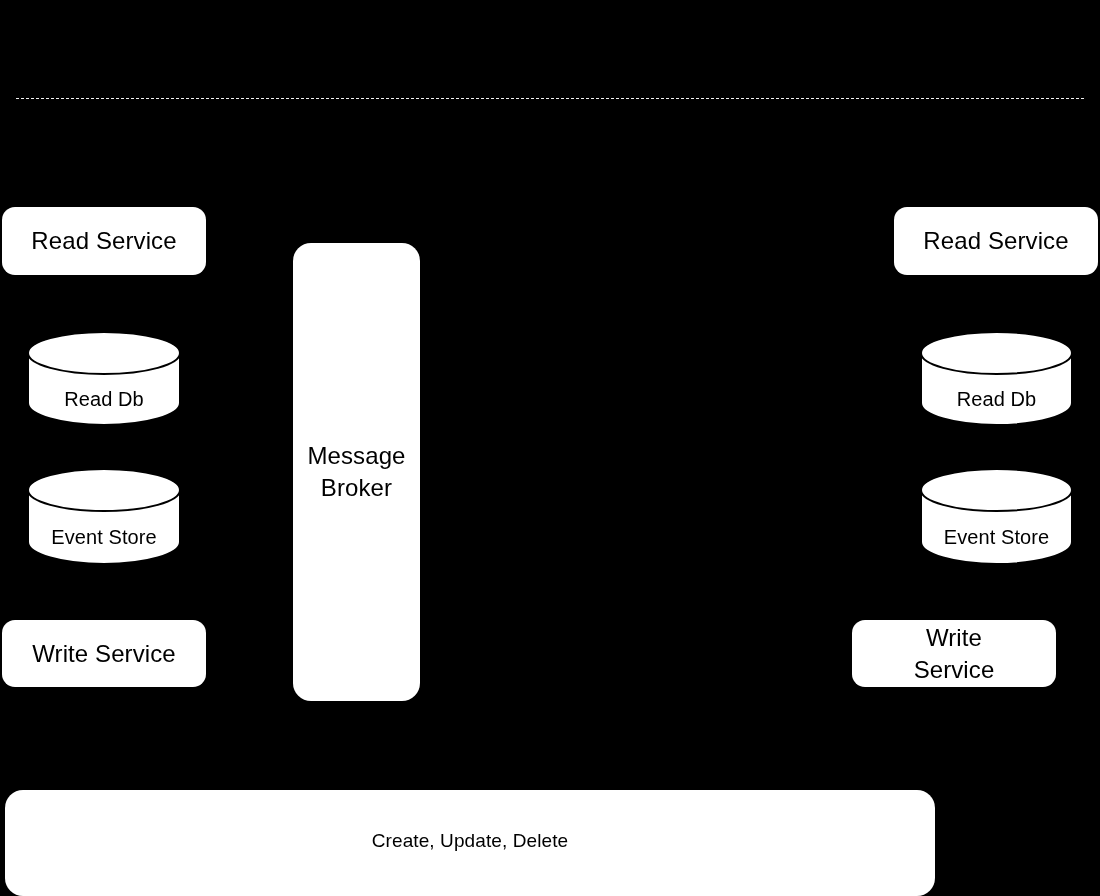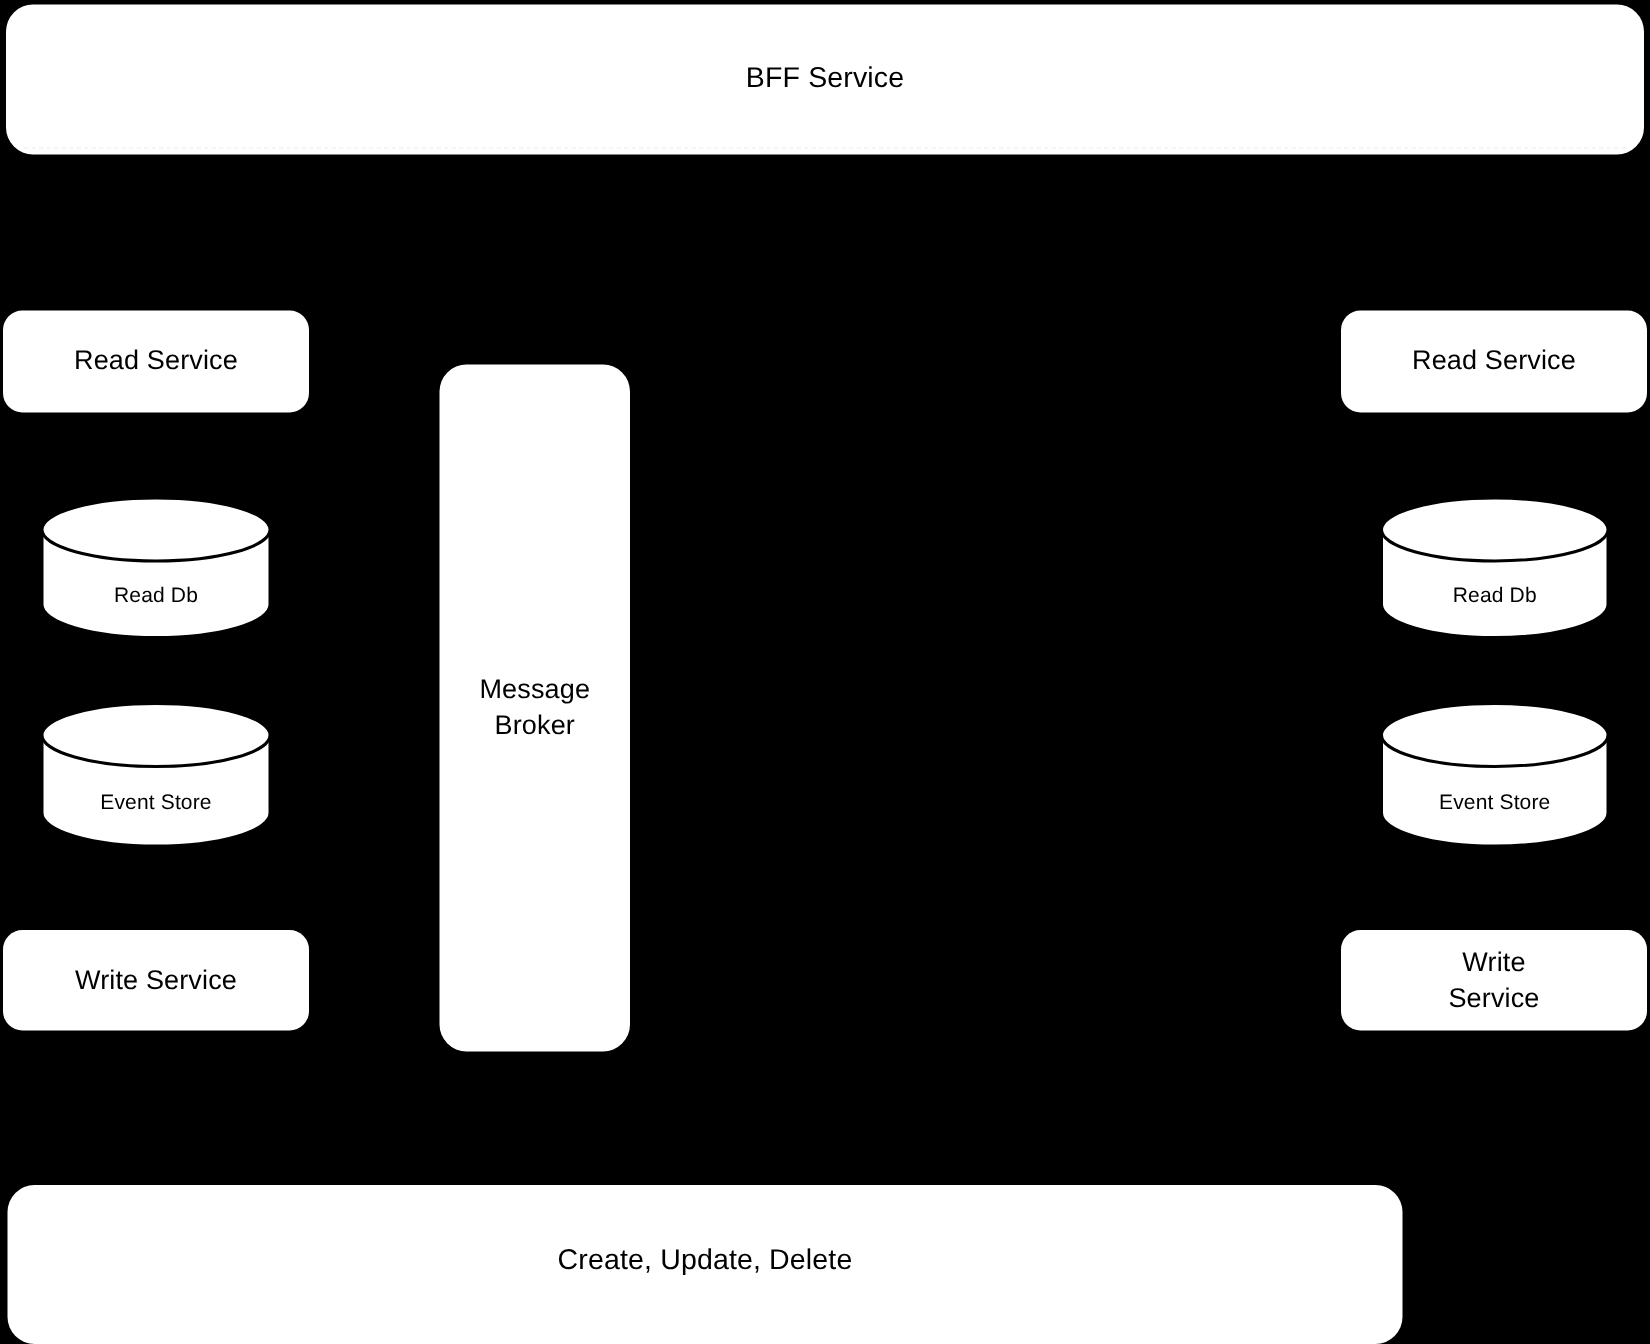--- a/index.html
+++ b/index.html
@@ -29,21 +29,21 @@
     display: flex;
     align-items: center;
     justify-content: center;
     box-sizing: border-box;
   }
   .node-box.small-radius {
     border-radius: 13px;
   }
   .node-label {
     color: #000000;
-    font-size: 18px;
+    font-size: 24px;
     line-height: 1.32;
     text-align: center;
     white-space: pre-line;
     letter-spacing: 0.1px;
   }
   .node-label.big {
     font-size: 19px;
   }
 
   
@@ -55,40 +55,37 @@
     width: 100%;
     height: 100%;
     overflow: visible;
   }
   .cyl-label {
     position: absolute;
     left: 0;
     right: 0;
     text-align: center;
     color: #000000;
-    font-size: 14px;
+    font-size: 20px;
     letter-spacing: 0.1px;
     pointer-events: none;
   }
 
   
   .hairline {
     position: absolute;
     height: 1px;
     border-top: 1px dashed #f2f2f2;
   }
 </style>
 </head>
 <body>
 
 <div id="canvas">
 
-  <div class="node-box" style="left:4px; top:3px; width:1092px; height:100px;">
-    <span class="node-label big">BFF Service</span>
-  </div>
   <div class="hairline" style="left:16px; top:98px; width:1068px;"></div>
 
   <div class="node-box small-radius" style="left:2px; top:207px; width:204px; height:68px;">
     <span class="node-label">Read Service</span>
   </div>
 
   <div class="cylinder" style="left:27px; top:331px; width:154px; height:94px;">
     <svg viewBox="0 0 154 94" preserveAspectRatio="none">
       <path d="M1,22 L1,72 A76,22 0 0 0 153,72 L153,22 Z" fill="#ffffff" stroke="#000000" stroke-width="2"></path>
       <ellipse cx="77" cy="22" rx="76" ry="21" fill="#ffffff" stroke="#000000" stroke-width="2"></ellipse>
@@ -126,21 +123,21 @@
   </div>
 
   <div class="cylinder" style="left:920px; top:468px; width:153px; height:97px;">
     <svg viewBox="0 0 153 97" preserveAspectRatio="none">
       <path d="M1,22 L1,74 A75.5,22 0 0 0 152,74 L152,22 Z" fill="#ffffff" stroke="#000000" stroke-width="2"></path>
       <ellipse cx="76.5" cy="22" rx="75.5" ry="21" fill="#ffffff" stroke="#000000" stroke-width="2"></ellipse>
     </svg>
     <div class="cyl-label" style="top:58px;">Event Store</div>
   </div>
 
-  <div class="node-box small-radius" style="left:894px; top:620px; width:204px; height:67px;">
+  <div class="node-box small-radius" style="left:852px; top:620px; width:204px; height:67px;">
     <span class="node-label">Write
 Service</span>
   </div>
 
   <div class="node-box" style="left:5px; top:790px; width:930px; height:106px;">
     <span class="node-label big" style="margin-top:-4px;">Create, Update, Delete</span>
   </div>
 
 </div>
 

